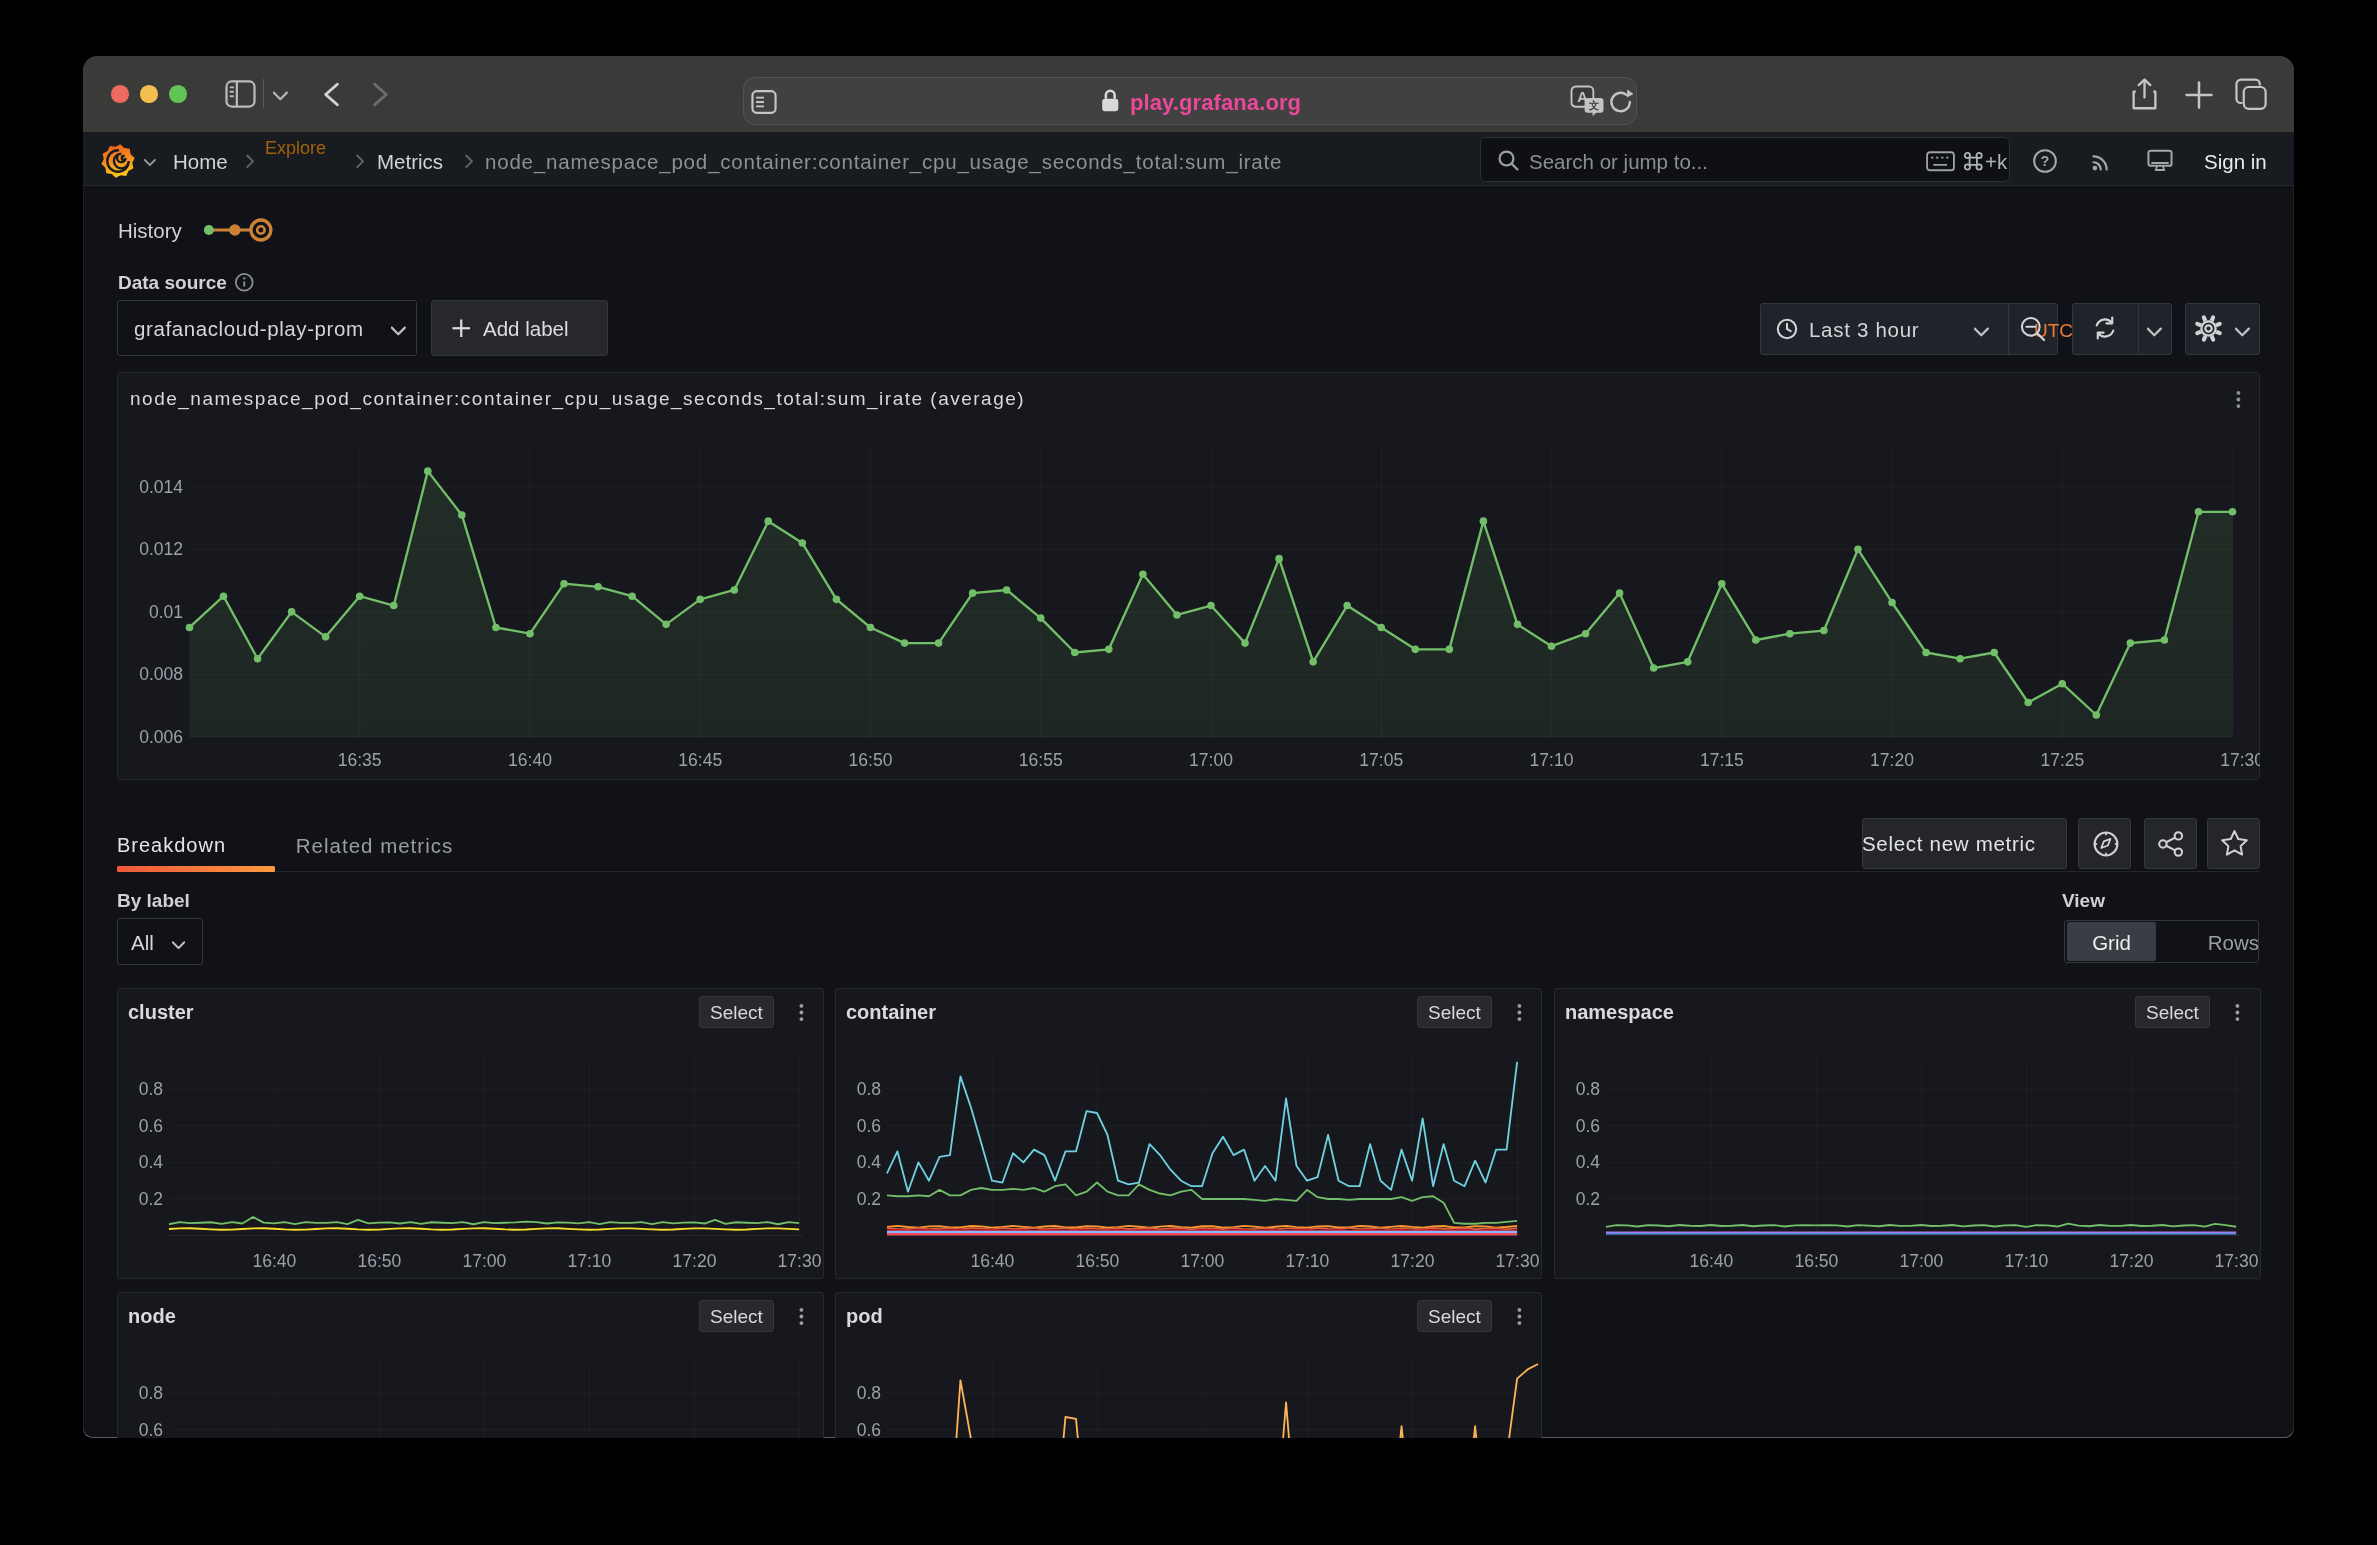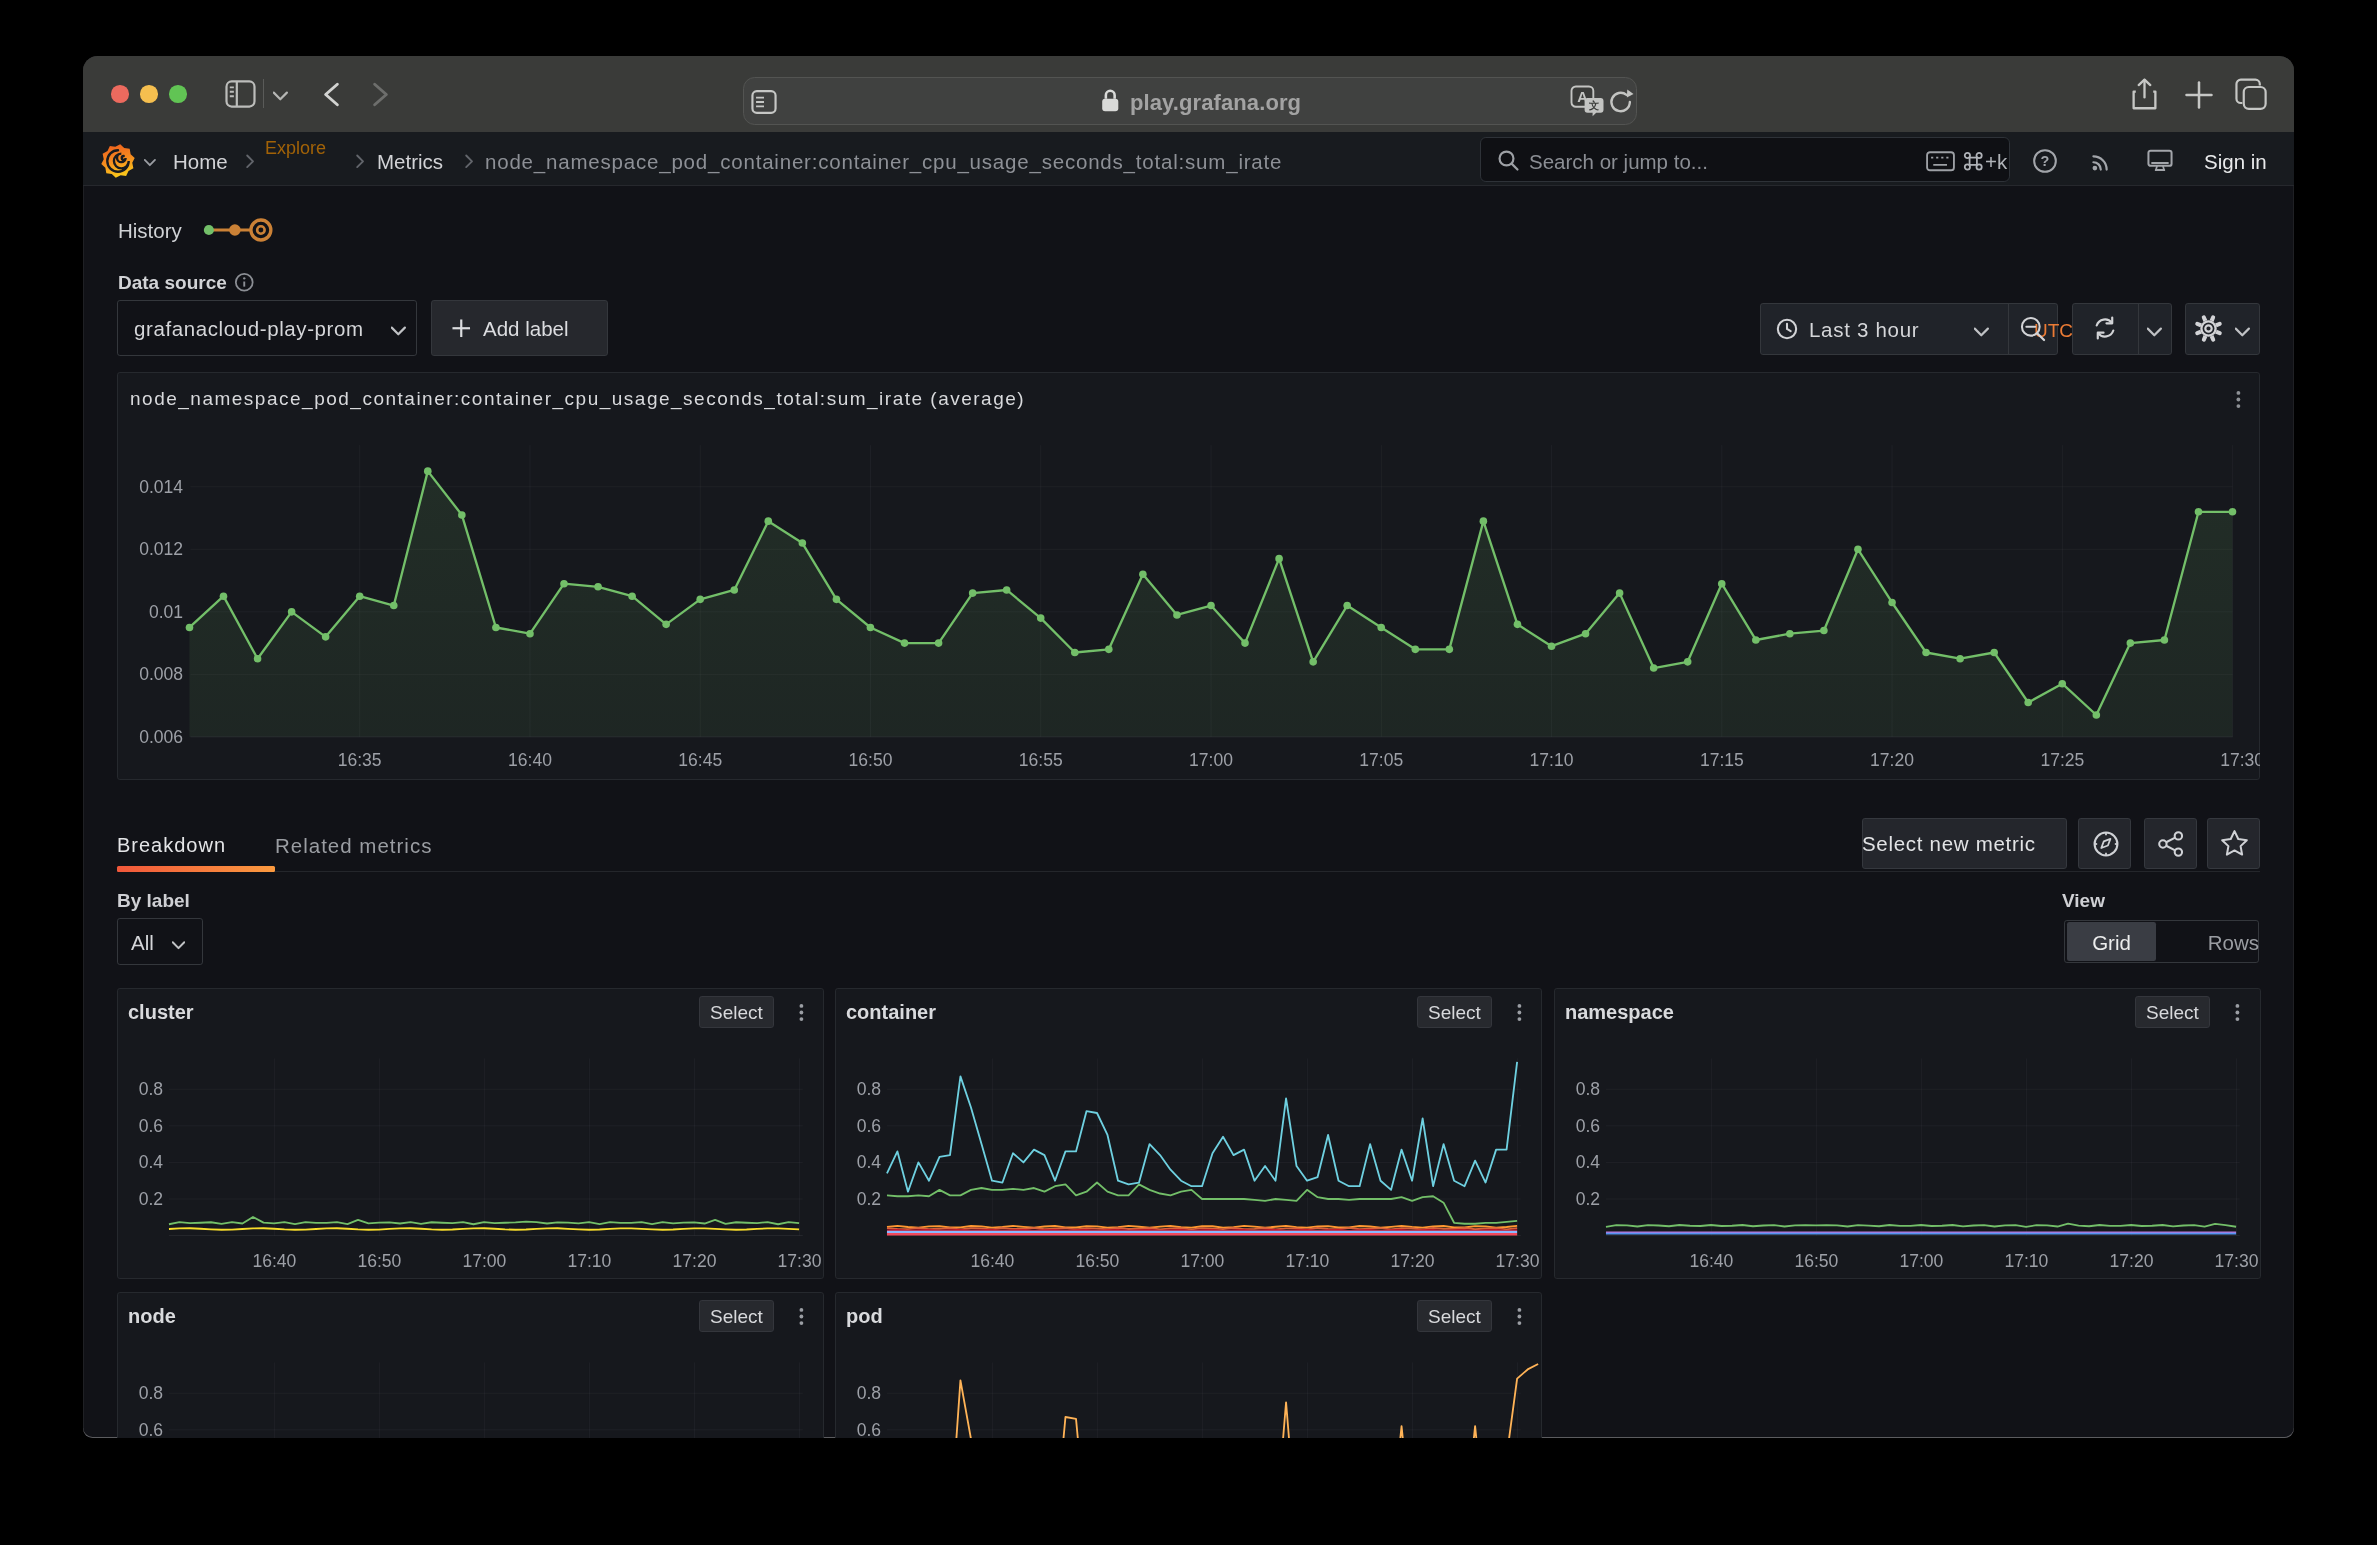--- a/index.html
+++ b/index.html
@@ -31,21 +31,21 @@
 <svg class="abs" style="left:668px;top:31.5px" width="26" height="28" viewBox="0 0 36 38">
 <rect x="2" y="4" width="32" height="30" rx="6" fill="none" stroke="#c6c7c5" stroke-width="3"></rect>
 <line x1="7" y1="13" x2="18" y2="13" stroke="#c6c7c5" stroke-width="2.5"></line>
 <line x1="7" y1="19" x2="18" y2="19" stroke="#c6c7c5" stroke-width="2.5"></line>
 <line x1="7" y1="25" x2="18" y2="25" stroke="#c6c7c5" stroke-width="2.5"></line>
 </svg>
 <svg class="abs" style="left:1017px;top:31px" width="20.5" height="28" viewBox="0 0 28 38">
 <rect x="3" y="16" width="22" height="17" rx="4" fill="#d9dad8"></rect>
 <path d="M 8 16 v-5 a 6 6 0 0 1 12 0 v5" fill="none" stroke="#d9dad8" stroke-width="3.5"></path>
 </svg>
-<div class="abs" style="left:1047px;top:34px;font-size:22px;font-weight:600;color:#a3a3a3;letter-spacing:0.1px">play.grafana.org</div>
+<div class="abs" style="left:1047px;top:34px;font-size:22px;font-weight:600;color:#ec4899;letter-spacing:0.1px">play.grafana.org</div>
 <svg class="abs" style="left:1487px;top:29px" width="35" height="32" viewBox="0 0 48 44">
 <rect x="2" y="2" width="30" height="28" rx="6" fill="#3a3b39" stroke="#c3c4c2" stroke-width="2.6"></rect>
 <text x="17" y="23" font-size="20" font-weight="700" fill="#c3c4c2" text-anchor="middle" font-family="Liberation Sans">A</text>
 <path d="M 24 18 h 18 a 4 4 0 0 1 4 4 v 12 a 4 4 0 0 1 -4 4 h -6 l -5 5 v -5 h -7 a 4 4 0 0 1 -4 -4 v -12 a 4 4 0 0 1 4 -4 z" fill="#c3c4c2"></path>
 <text x="33" y="33" font-size="14" font-weight="700" fill="#3a3b39" text-anchor="middle" font-family="Liberation Sans">文</text>
 </svg>
 <svg class="abs" style="left:1524px;top:31.5px" width="28" height="28" viewBox="0 0 38 38">
 <path d="M 31 19 a 12.5 12.5 0 1 1 -4.5 -9.6" fill="none" stroke="#c3c4c2" stroke-width="3.2" stroke-linecap="round"></path>
 <polygon points="27.5,2 36,8 27,13" fill="#c3c4c2"></polygon>
 </svg>
@@ -310,21 +310,21 @@
       <circle cx="2612.4" cy="452" r="5.2" fill="#73bf69"></circle>
       <circle cx="2659" cy="426.3" r="5.2" fill="#73bf69"></circle>
       <circle cx="2705.6" cy="469.1" r="5.2" fill="#73bf69"></circle>
       <circle cx="2752.1" cy="370.8" r="5.2" fill="#73bf69"></circle>
       <circle cx="2798.7" cy="366.5" r="5.2" fill="#73bf69"></circle>
       <circle cx="2845.3" cy="191.2" r="5.2" fill="#73bf69"></circle>
       <circle cx="2891.8" cy="191.2" r="5.2" fill="#73bf69"></circle>
     </svg>
 <div class="abs" style="left:34px;top:815px;width:2143px;height:0.7px;background:#24262b"></div>
 <div class="abs" style="left:34px;top:778px;width:158px;text-align:left;font-size:20px;letter-spacing:1px;color:#e4e5e7">Breakdown</div>
-<div class="abs" style="left:192px;top:778px;width:199px;font-size:20.5px;letter-spacing:1px;color:#9a9da2">Related metrics</div>
+<div class="abs" style="left:192px;top:778px;width:199px;text-align:center;font-size:20.5px;letter-spacing:1px;color:#9a9da2">Related metrics</div>
 <div class="abs" style="left:34px;top:810px;width:158px;height:5.9px;border-radius:1.5px;background:linear-gradient(90deg,#f1573a,#fb9a3f)"></div>
 <div class="abs" style="left:1779px;top:762px;width:205px;height:51px;background:#24262c;border:0.7px solid #35383e;border-radius:2.9px"></div>
 <div class="abs" style="left:1779px;top:776px;width:205px;text-align:left;font-size:20.5px;letter-spacing:0.7px;color:#e2e3e5">Select new metric</div>
 <div class="abs" style="left:1995px;top:762px;width:53px;height:51px;background:#24262c;border:0.7px solid #35383e;border-radius:2.9px"></div>
 <div class="abs" style="left:2061px;top:762px;width:53px;height:51px;background:#24262c;border:0.7px solid #35383e;border-radius:2.9px"></div>
 <div class="abs" style="left:2124px;top:762px;width:53px;height:51px;background:#24262c;border:0.7px solid #35383e;border-radius:2.9px"></div>
 <svg class="abs" style="left:2009px;top:774px" width="28" height="28" viewBox="0 0 38 38">
 <circle cx="19" cy="19" r="15.5" fill="none" stroke="#d0d2d6" stroke-width="2.8"></circle>
 <path d="M 25 12 l -3.4 9 l -9 3.4 l 3.4 -9 z" fill="none" stroke="#d0d2d6" stroke-width="2.4" stroke-linejoin="round"></path>
 <line x1="19" y1="3.5" x2="19" y2="7" stroke="#d0d2d6" stroke-width="2.4"></line>

